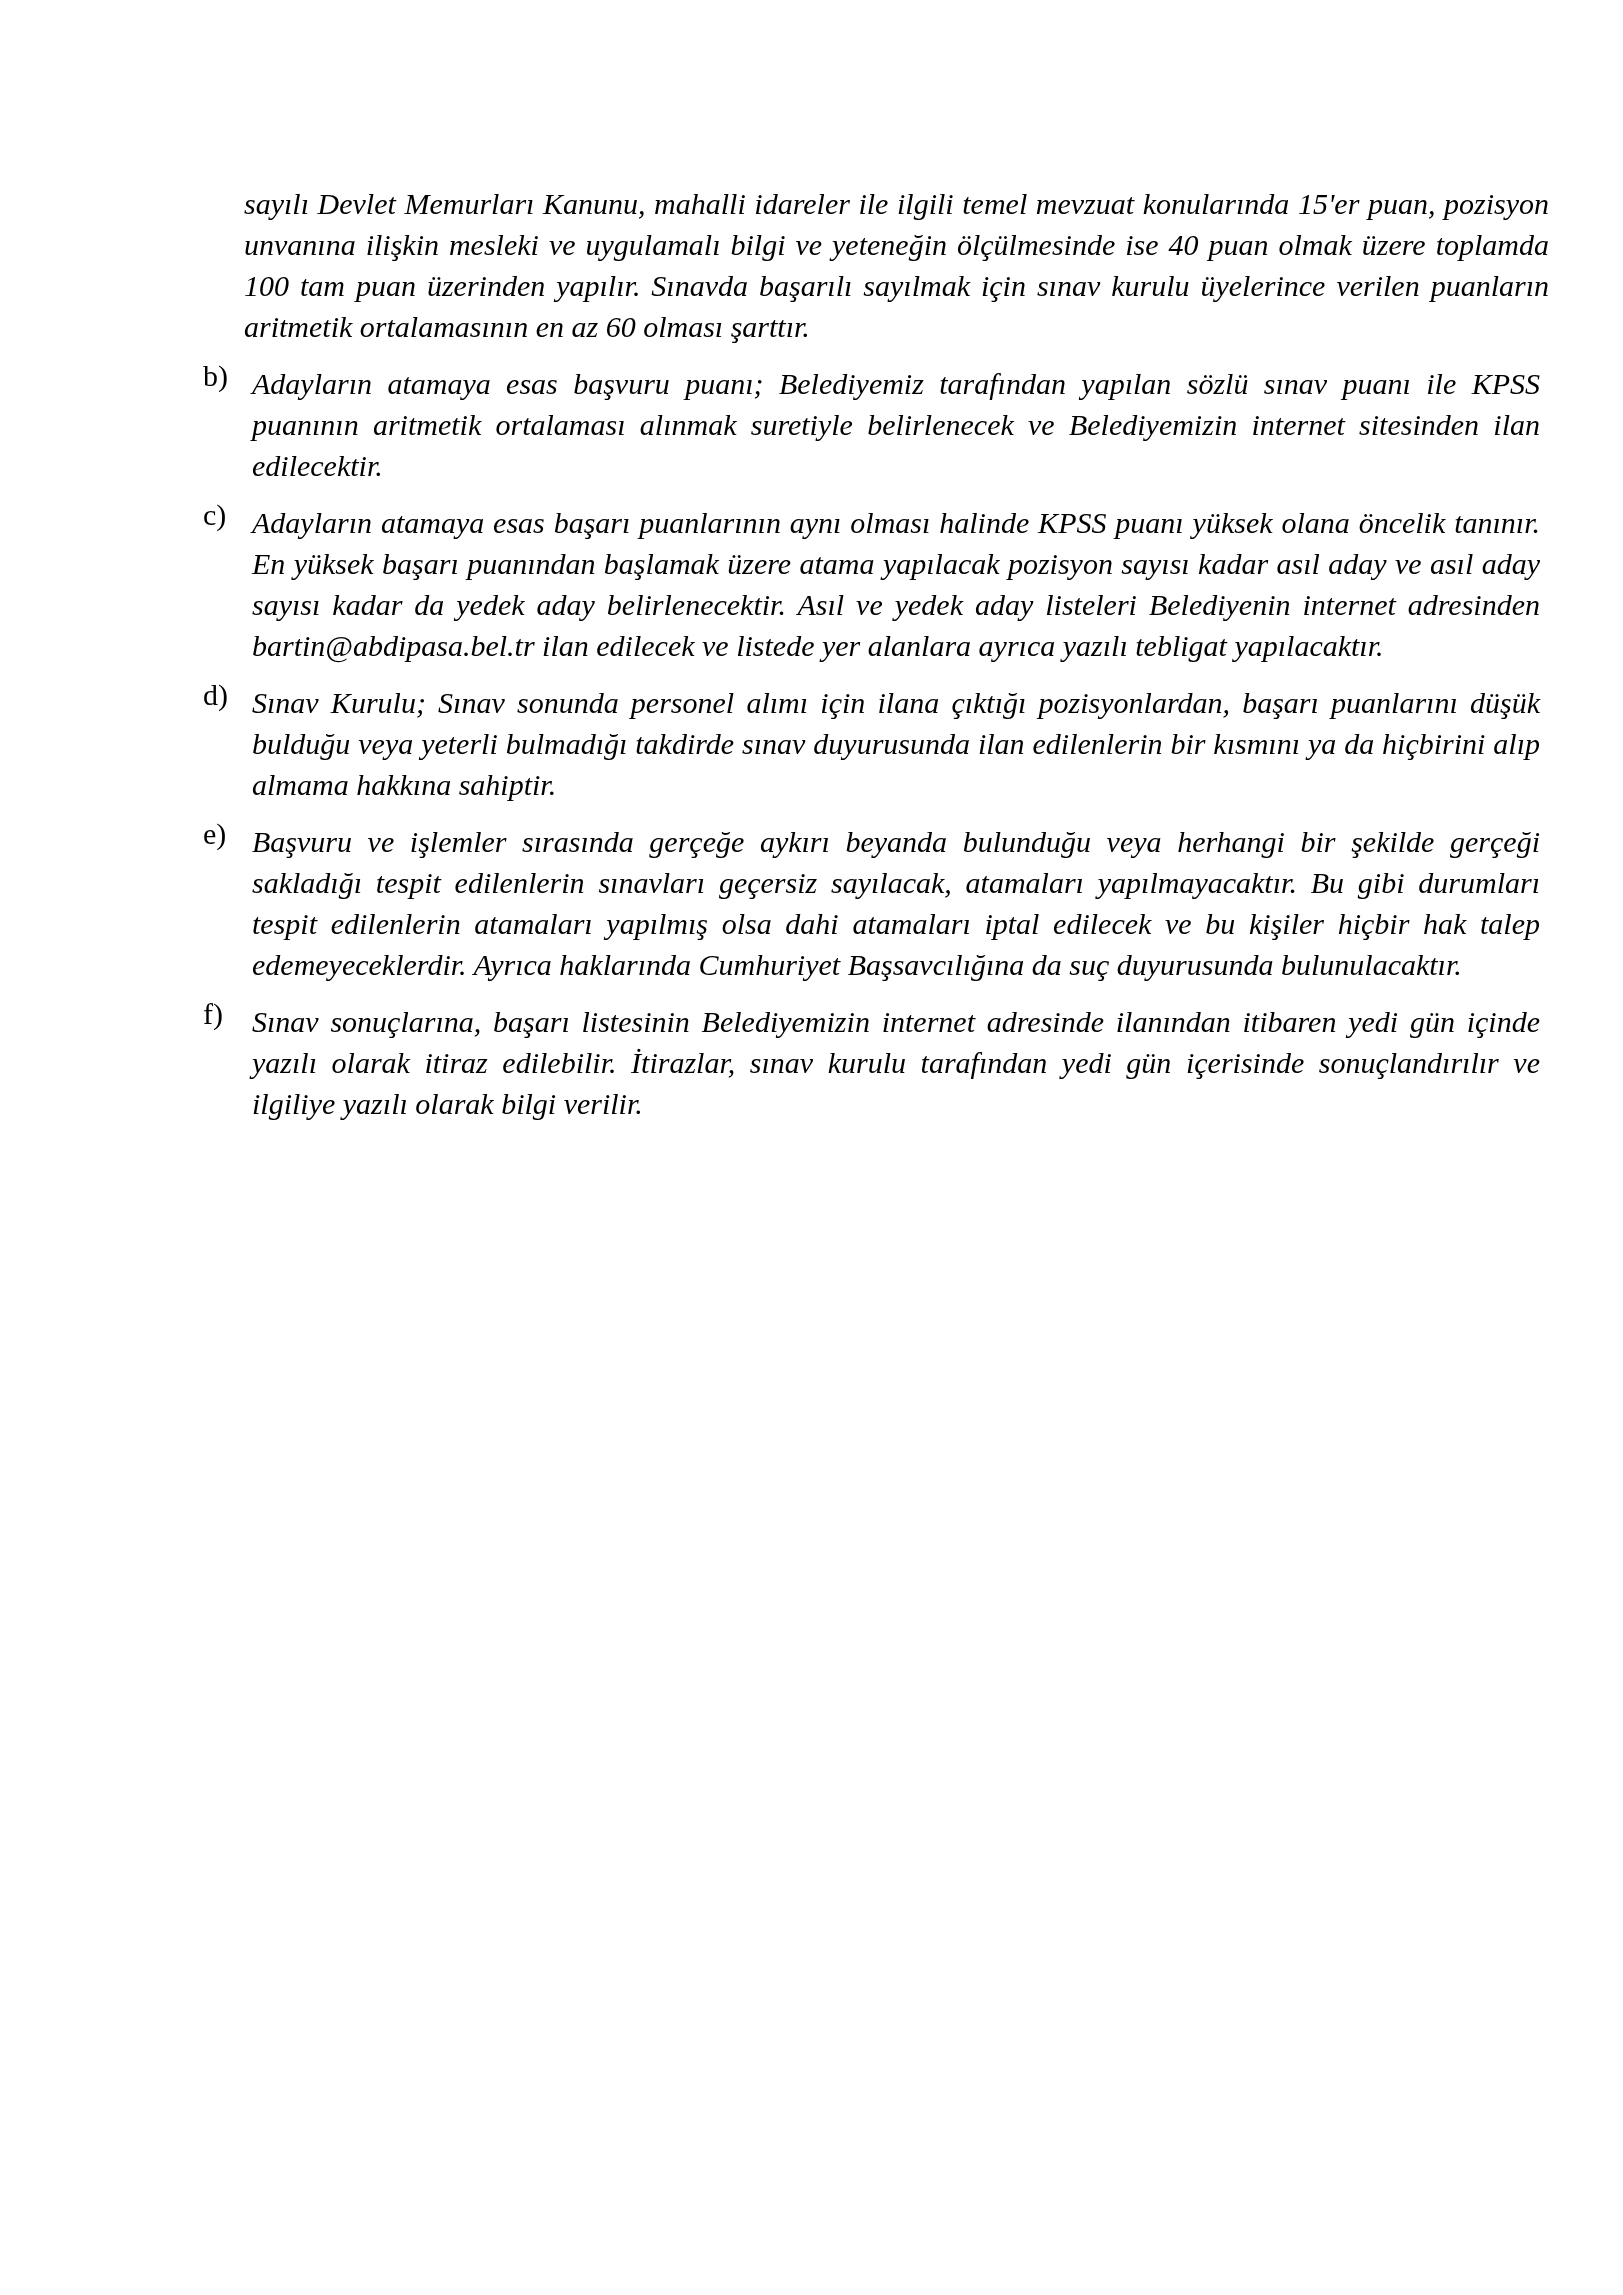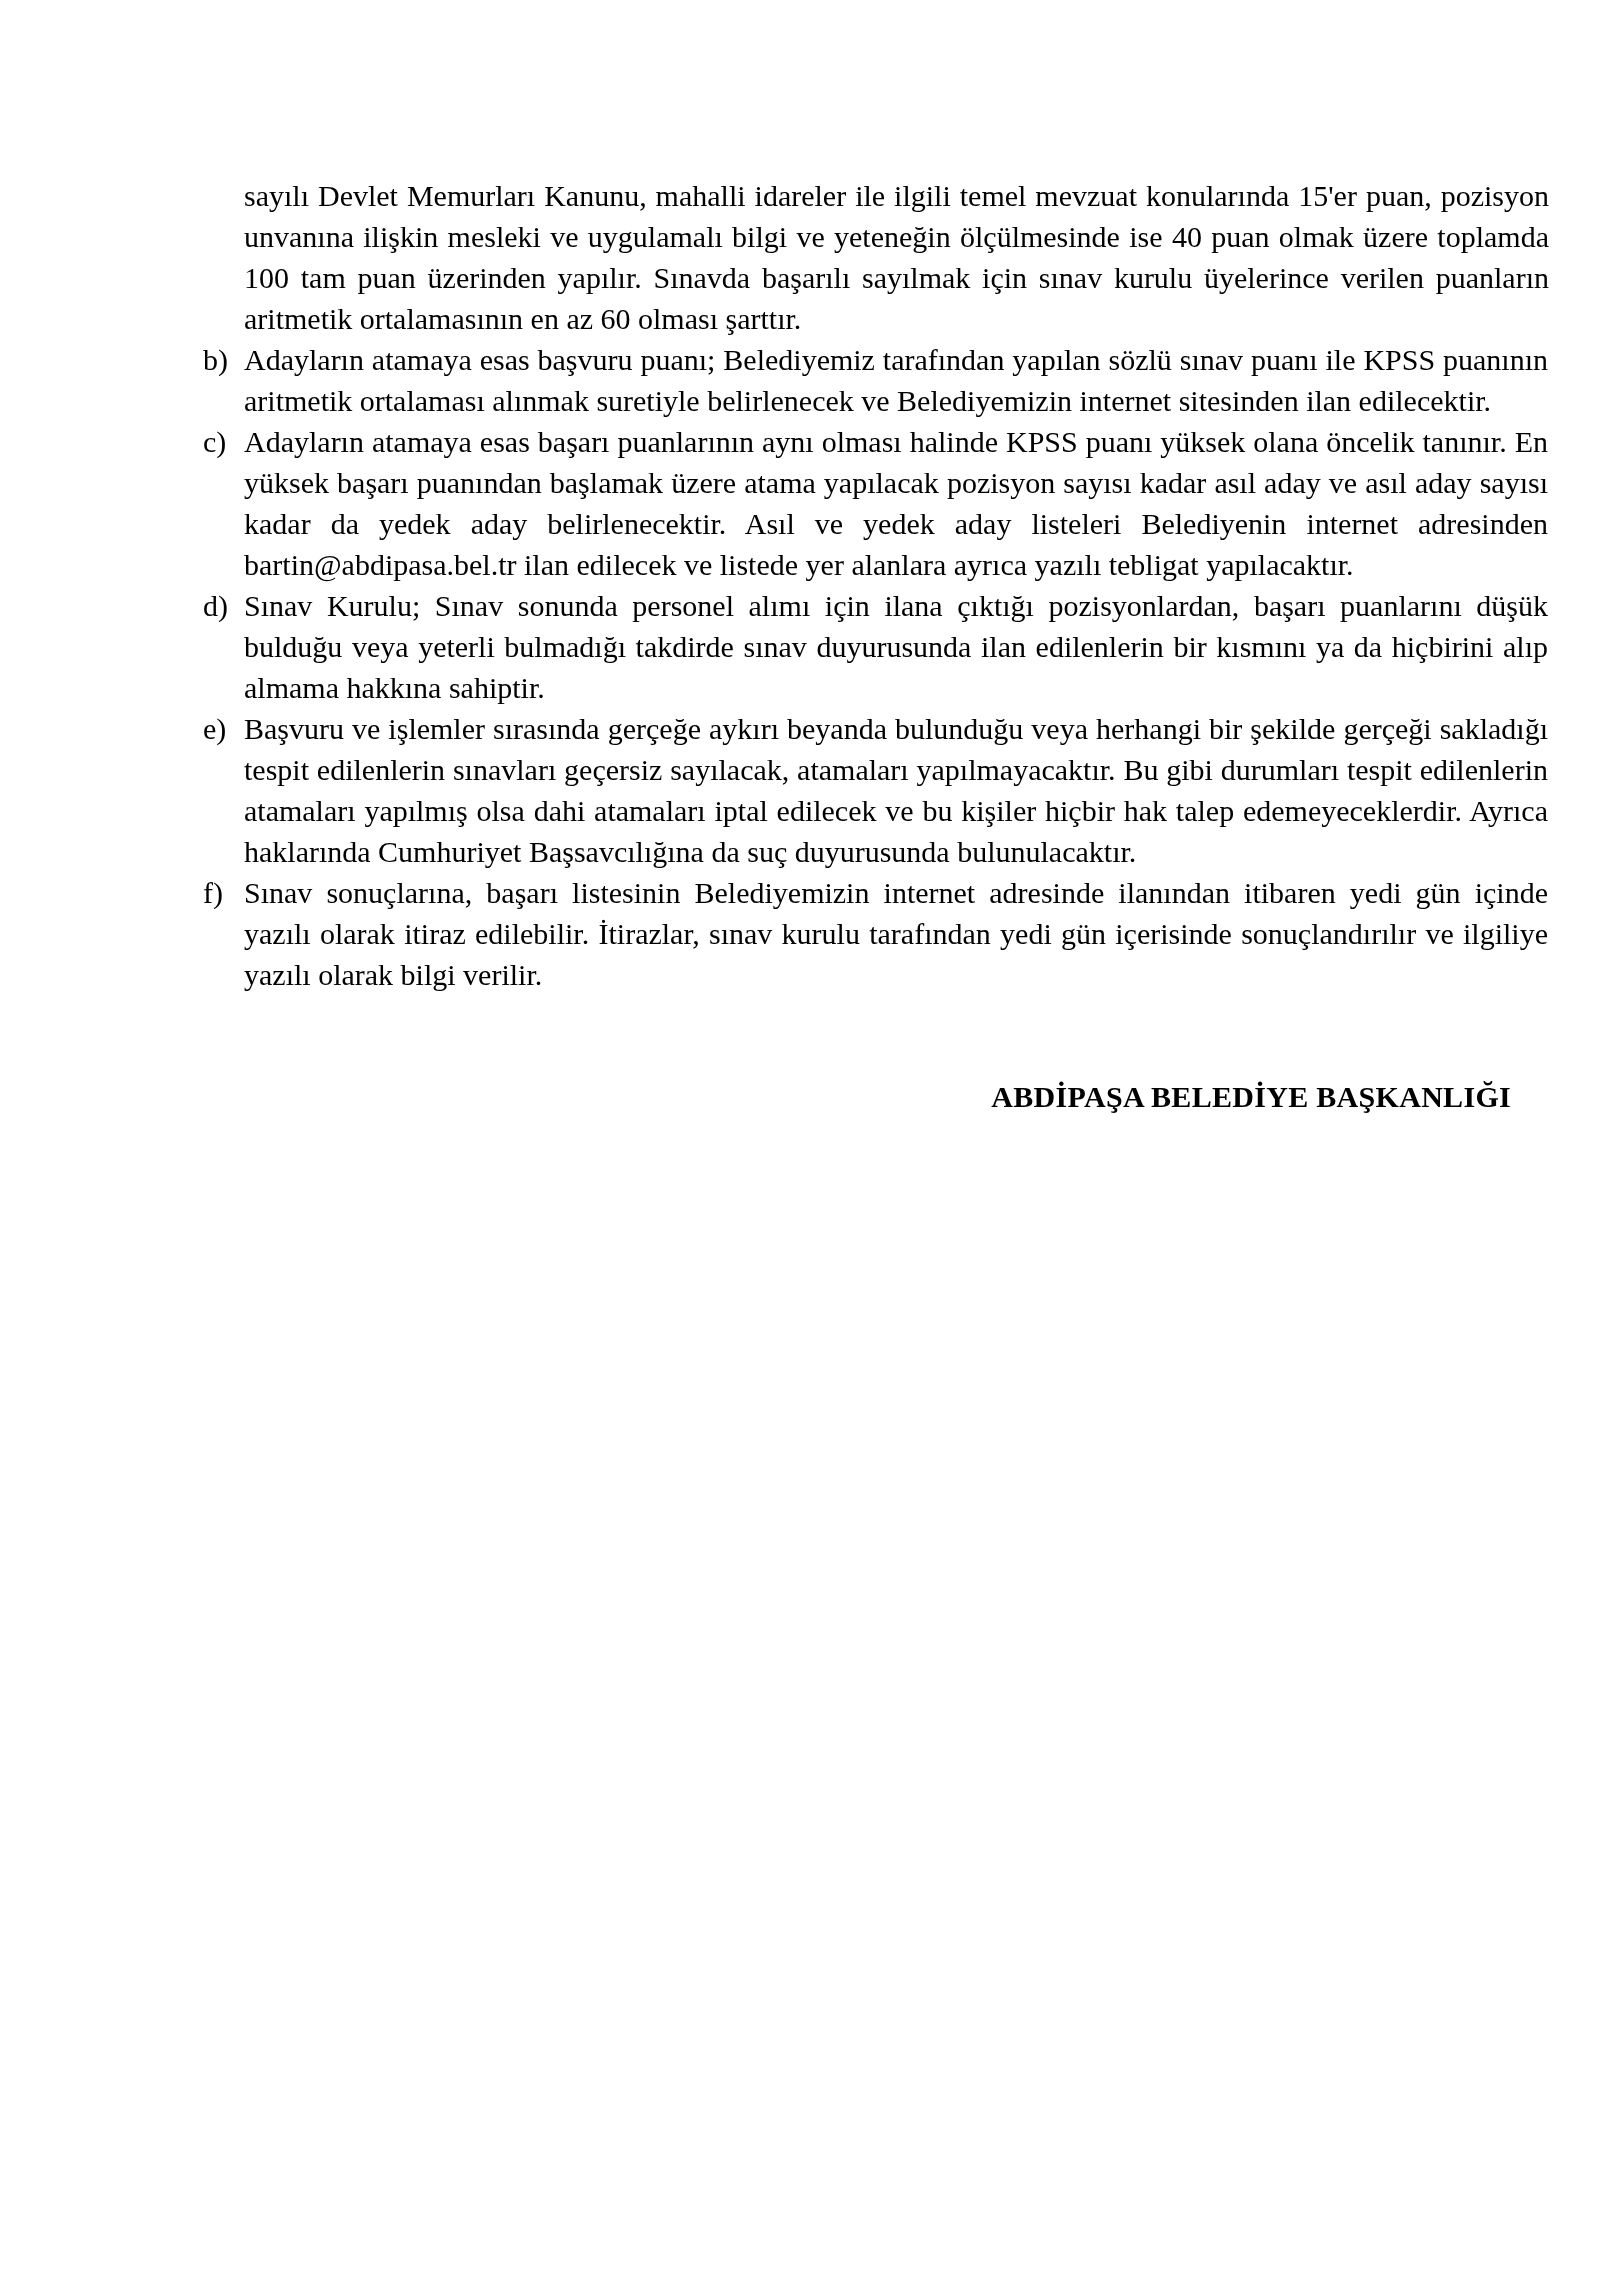--- a/index.html
+++ b/index.html
@@ -35,21 +35,22 @@
     width: 1345px;
   }
 
   .para,
   .item-text {
     font-size: 30px;
     line-height: 41px;
     text-align: justify;
     text-justify: inter-word;
     hyphens: none;
-    margin: 0;
+    margin: 8px;
+    font-style: italic;
   }
 
   
   .lead {
     margin-left: 41px;
     width: 1305px;
   }
 
   .list {
     margin: 0;
@@ -126,17 +127,16 @@
       </div>
 
       <div class="list-item">
         <span class="marker">f)</span>
         <span class="item-text">Sınav sonuçlarına, başarı listesinin Belediyemizin internet adresinde ilanından itibaren yedi gün içinde yazılı olarak itiraz edilebilir. İtirazlar, sınav kurulu tarafından yedi gün içerisinde sonuçlandırılır ve ilgiliye yazılı olarak bilgi verilir.</span>
       </div>
 
     </div>
 
 
-    <p class="authority">ABDİPAŞA BELEDİYE BAŞKANLIĞI</p>
 
   </div>
 </div>
 
 
 </body></html>

